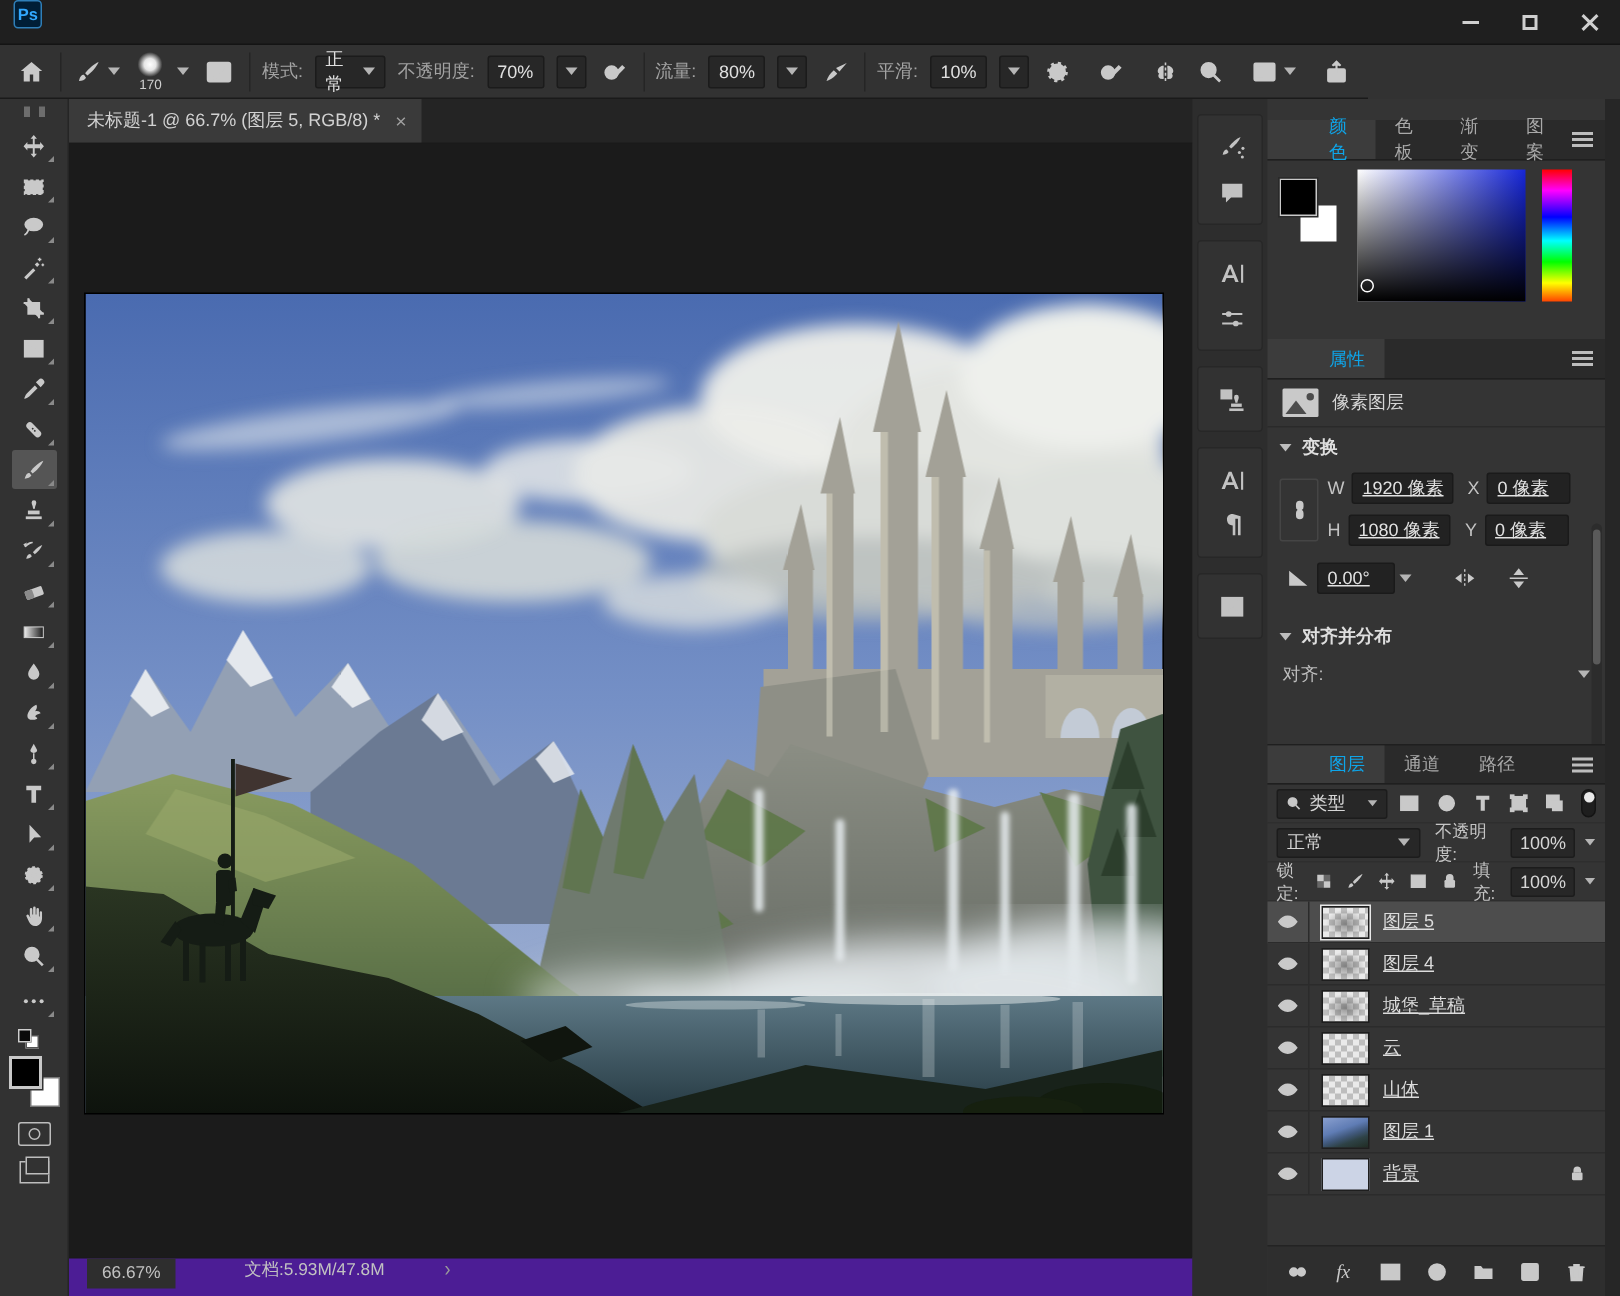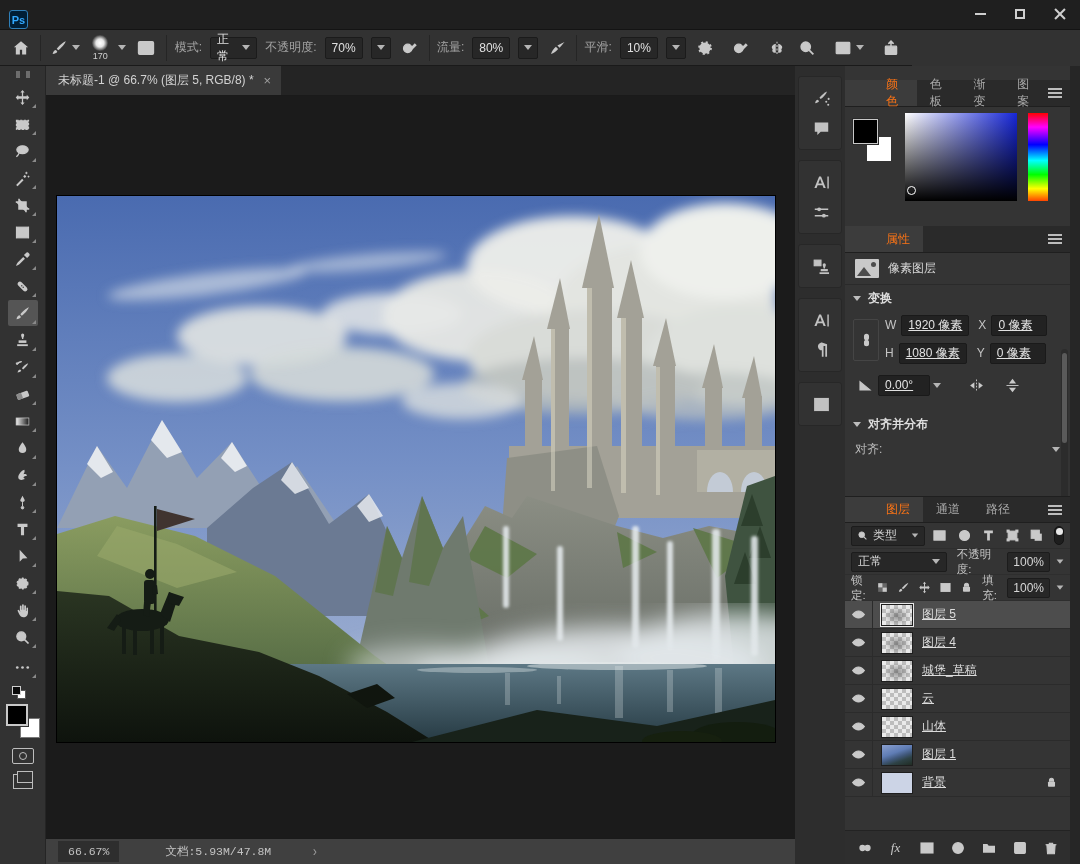--- a/index.html
+++ b/index.html
@@ -5,21 +5,21 @@
   * { margin:0; padding:0; box-sizing:border-box; }
   html,body { width:1080px; height:864px; overflow:hidden; }
   body { font-family:"Liberation Sans","DejaVu Sans",sans-serif; background:#323232; color:#d6d6d6; position:relative; font-size:12px; -webkit-font-smoothing:antialiased; }
   .abs { position:absolute; }
   svg.icon { width:18px; height:18px; fill:#c9c9c9; stroke:#c9c9c9; stroke-width:0; display:block; }
   .hamburger { width:14px; height:10px; border-top:2px solid #bdbdbd; border-bottom:2px solid #bdbdbd; position:relative; }
   .hamburger::after { content:""; position:absolute; left:0; right:0; top:2px; height:2px; background:#bdbdbd; }
   .chev { width:0; height:0; border-left:4px solid transparent; border-right:4px solid transparent; border-top:5px solid #b5b5b5; display:inline-block; }
 
   
-  .titlebar { left:0; top:0; width:1080px; height:30px; background:#1f1f1f; display:flex; align-items:flex-end; border-bottom:1px solid #141414; }
+  .titlebar { left:0; top:0; width:1080px; height:30px; background:#1f1f1f; display:flex; align-items:flex-start; border-bottom:1px solid #141414; }
   .pslogo { width:19px; height:19px; margin:0 11px 0 9px; background:#001e36; border:1px solid #2f7fb8; border-radius:3px; color:#31a8ff; font-size:11px; font-weight:bold; display:flex; align-items:center; justify-content:center; }
   .menus { display:flex; gap:0; }
   .menus span { padding:0 11px; font-size:13px; color:#d8d8d8; line-height:30px; cursor:default; }
   .winbtns { margin-left:auto; display:flex; height:30px; }
   .winbtn { width:40px; height:30px; display:flex; align-items:center; justify-content:center; }
   .wmin { width:11px; height:0; border-top:2px solid #cfcfcf; }
   .wmax { width:10px; height:10px; border:2px solid #cfcfcf; }
   .wclose { width:12px; height:12px; position:relative; }
   .wclose::before,.wclose::after { content:""; position:absolute; left:-1px; top:5px; width:14px; height:2px; background:#cfcfcf; }
   .wclose::before { transform:rotate(45deg);} .wclose::after { transform:rotate(-45deg);}
@@ -54,37 +54,37 @@
   .smode::after { content:""; position:absolute; left:3px; top:-4px; width:14px; height:10px; border:1px solid #bdbdbd; background:#323232; }
 
   
   .docarea { left:46px; top:66px; width:749px; height:798px; background:#242424; }
   .tabbar { height:30px; background:#242424; display:flex; border-bottom:1px solid #1a1a1a; }
   .doctab { background:#3a3a3a; padding:0 10px 0 12px; display:flex; align-items:center; gap:10px; font-size:12px; color:#d2d2d2; }
   .doctab .x { color:#9f9f9f; font-size:13px; }
   .pasteboard { position:absolute; left:0; top:30px; right:0; bottom:26px; background:#1b1b1b; }
   .canvas { position:absolute; left:11px; top:100px; width:718px; height:546px; box-shadow:0 0 0 1px #000; }
   .canvas svg { display:block; width:718px; height:546px; }
-  .statusbar { position:absolute; left:0; bottom:0; right:0; height:26px; background:#404040; border-top:1px solid #1a1a1a; display:flex; align-items:center; font-size:11.5px; color:#c2c2c2;font-family:Liberation Mono, monospace; }
+  .statusbar { position:absolute; left:0; bottom:0; right:0; height:26px; background:#4c1d95; border-top:1px solid #1a1a1a; display:flex; align-items:flex-start; font-size:11.5px; color:#c2c2c2; }
   .statusbar .zoomval { background:#2e2e2e; padding:4px 10px; margin-left:12px; }
   .statusbar .docinfo { margin-left:46px; }
   .statusbar .chevr { margin-left:40px; color:#9a9a9a; font-size:12px; transform:scaleY(1.2); }
 
   
   .dock { left:795px; top:66px; width:50px; height:798px; background:#2d2d2d; }
   .dockgrp { width:44px; margin:10px auto 0; background:#323232; border:1px solid #272727; border-radius:3px; padding:6px 0; }
   .dockbtn { width:44px; height:30px; display:flex; align-items:center; justify-content:center; }
   .dockbtn svg.icon { width:19px; height:19px; fill:#c2c2c2; stroke:#c2c2c2; }
 
   
   .panels { left:845px; top:66px; width:225px; height:798px; background:#343434; }
   .rightstrip { left:1070px; top:66px; width:10px; height:798px; background:#262626; }
   .ptabs { display:flex; background:#2a2a2a; height:27px; align-items:stretch; border-bottom:1px solid #1f1f1f; }
   .ptab { padding:0 13px; font-size:12px; color:#a9a9a9; display:flex; align-items:center; }
-  .ptab.on { background:#3c3c3c; color:#f97316;padding-left:41px; }
+  .ptab.on { background:#3c3c3c; color:#0ea5e9;padding-left:41px; }
   .ptabs .menu { margin-left:auto; display:flex; align-items:center; padding-right:8px; }
 
   .colorpanel { position:absolute; left:0; top:14px; width:225px; }
   .cbody { position:relative; height:120px; }
   .cswatches { position:absolute; left:6px; top:10px; width:42px; height:46px; }
   .cswatches .w { position:absolute; left:16px; top:20px; width:24px; height:24px; background:#fff; }
   .cswatches .b { position:absolute; left:2px; top:2px; width:25px; height:25px; background:#000; border:1px solid #c9c9c9; outline:1px solid #2a2a2a; }
   .cfield { position:absolute; left:60px; top:6px; width:112px; height:88px; background-image:linear-gradient(to top,#000 0%,rgba(0,0,0,0) 100%),linear-gradient(to right,#ffffff 0%,#1626d8 100%); }
   .ccursor { position:absolute; left:2px; bottom:6px; width:9px; height:9px; border:1.5px solid #fff; border-radius:50%; }
   .hue { position:absolute; left:183px; top:6px; width:20px; height:88px; background:linear-gradient(to bottom,#ff0000 0%,#ff00ff 16%,#0000ff 36%,#00ffff 54%,#00ff00 70%,#ffff00 86%,#ff4400 100%); }

